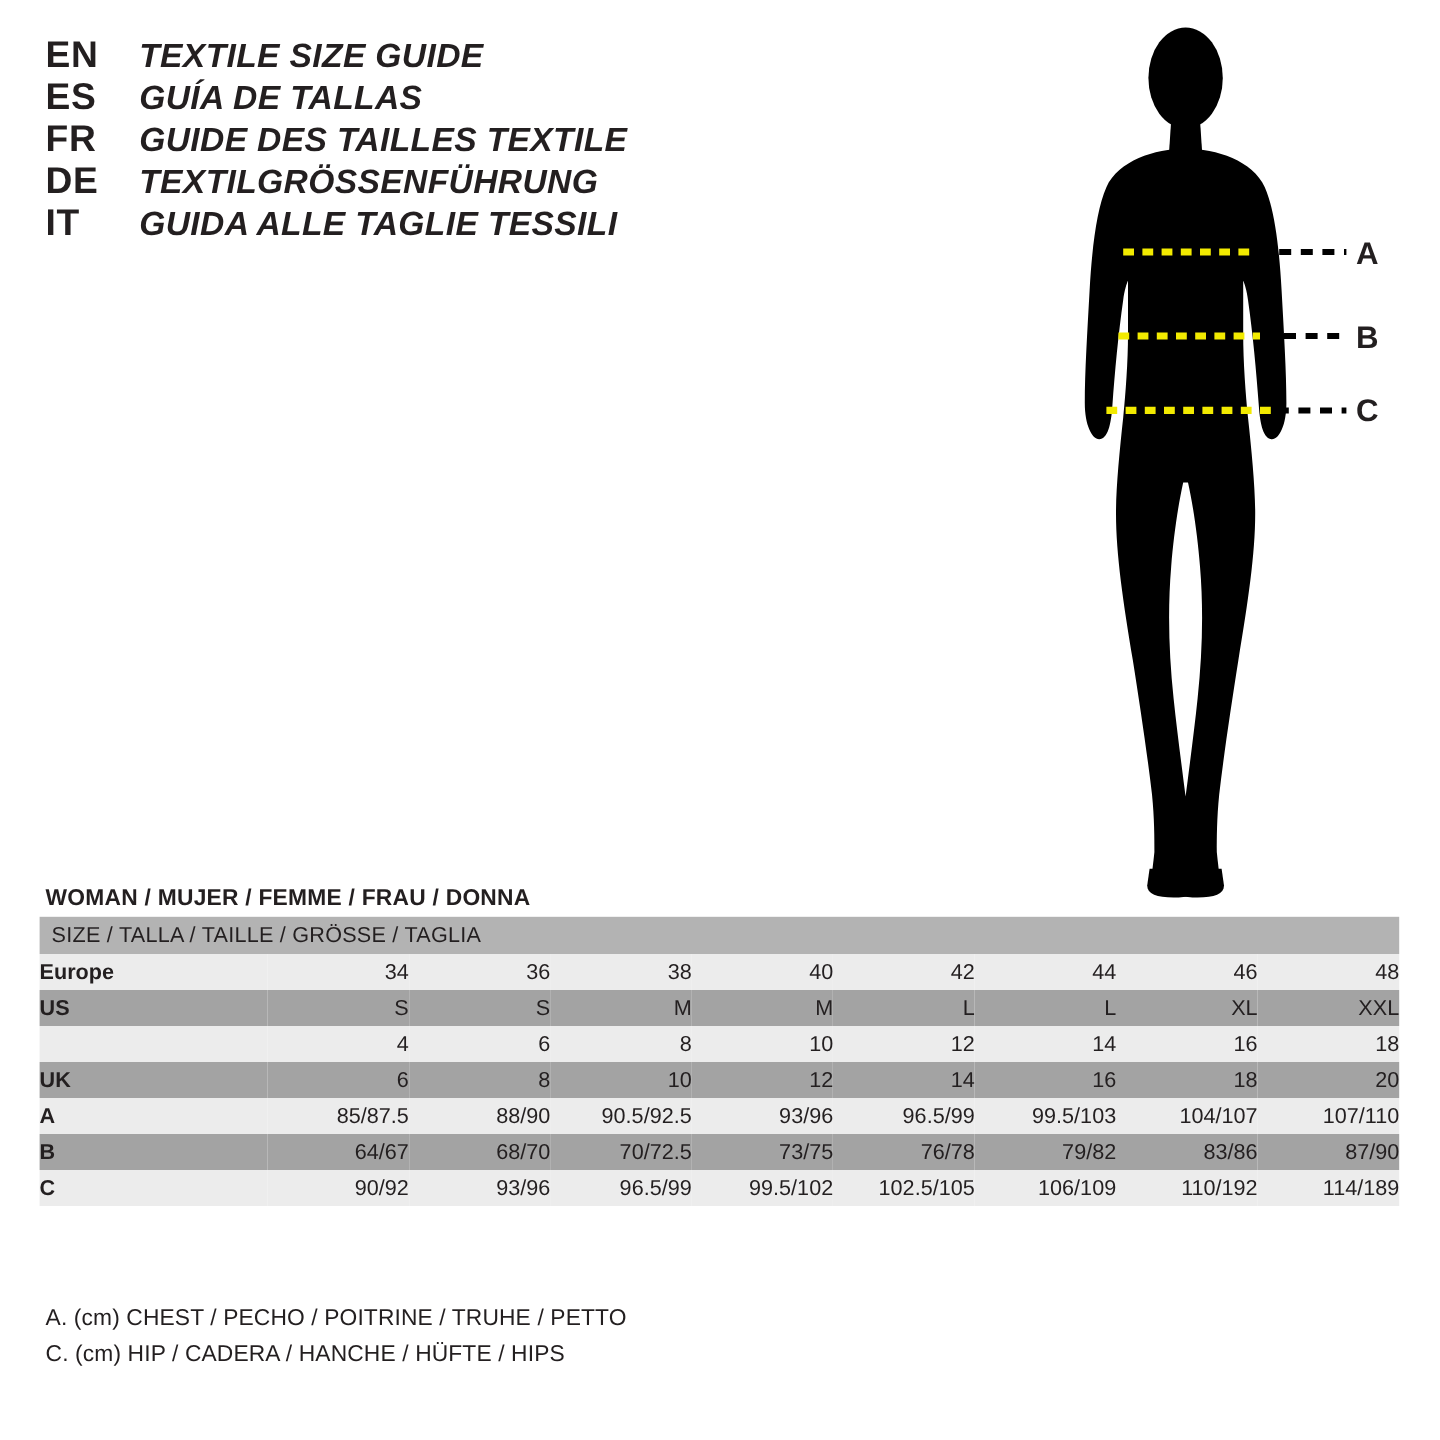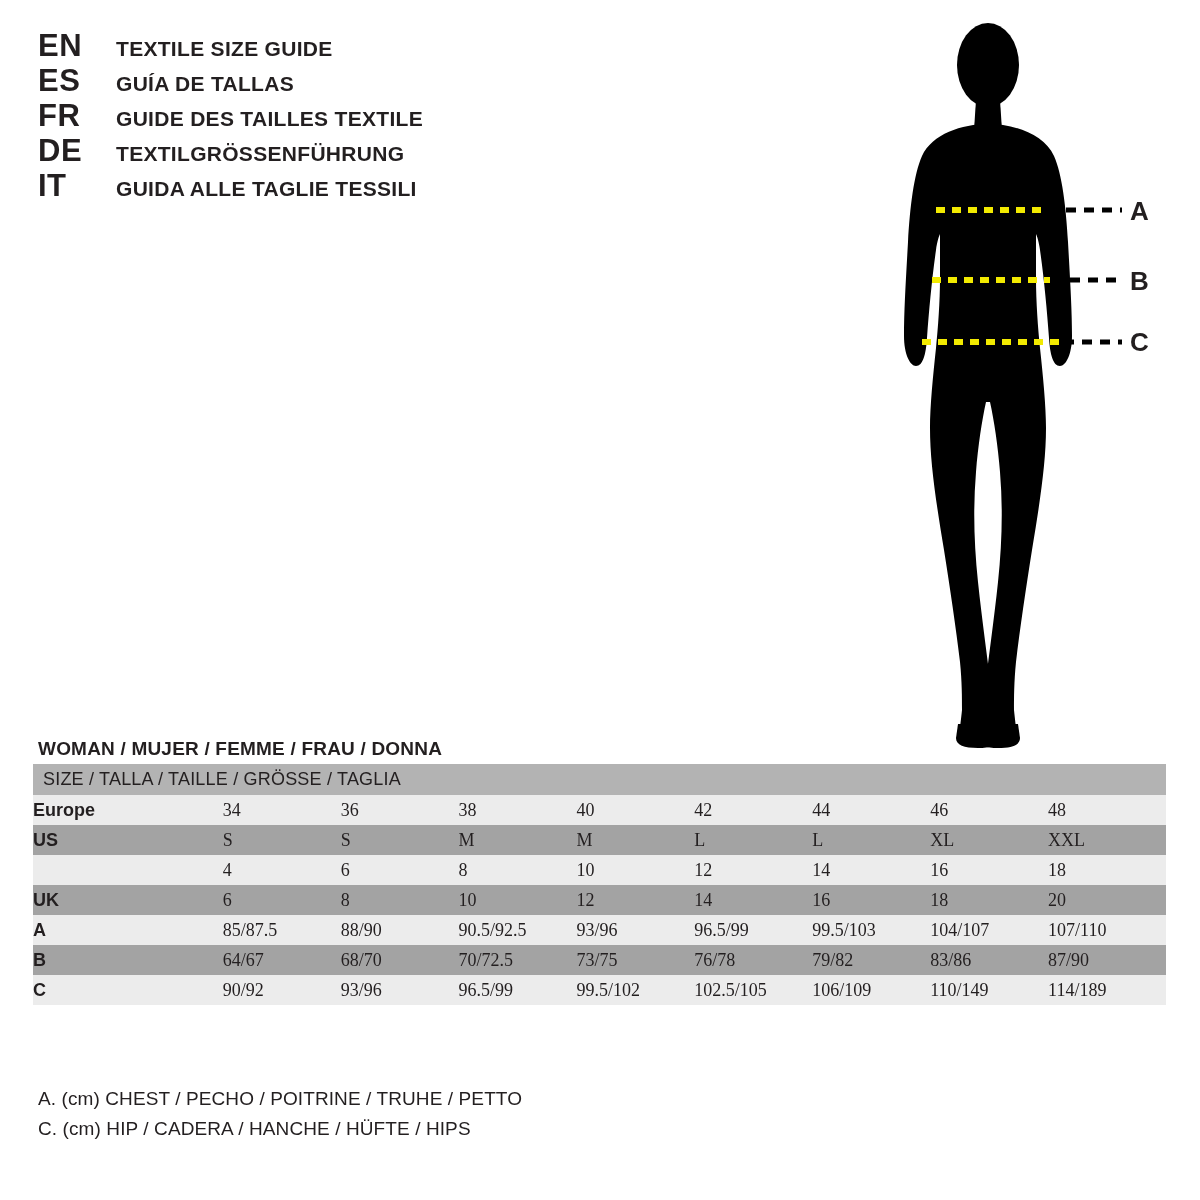--- a/index.html
+++ b/index.html
@@ -29,25 +29,26 @@
     height: 35px;
   }
   .title-code {
     width: 78px;
     font-size: 31px;
     font-weight: bold;
     letter-spacing: 0.5px;
     color: #231f20;
   }
   .title-text {
-    font-size: 21px;
+    font-size: 28px;
     font-weight: bold;
     letter-spacing: 0.3px;
     color: #231f20;
     white-space: nowrap;
+    font-style: italic;
   }
 
   
   #figure-area {
     position: absolute;
     left: 840px;
     top: 10px;
     width: 340px;
     height: 740px;
   }
@@ -103,24 +104,23 @@
   #size-table tr.shade td { background: #ececec; }
   #size-table tr.plain td { background: #a3a3a3; }
   .row-label {
     padding-left: 10px;
     width: 190px;
     text-align: left;
     white-space: nowrap;
     font-weight: bold;
   }
   .val-cell {
-    text-align: left;
+    text-align: right;
     width: 118px;
     white-space: nowrap;
-    font-family: Liberation Serif, serif;
   }
 
   
   #footnotes {
     position: absolute;
     left: 38px;
     top: 1088px;
     width: 800px;
   }
   .footnote {
@@ -302,21 +302,21 @@
     </tr>
 
     <tr class="shade">
       <td class="row-label">C</td>
       <td class="val-cell">90/92</td>
       <td class="val-cell">93/96</td>
       <td class="val-cell">96.5/99</td>
       <td class="val-cell">99.5/102</td>
       <td class="val-cell">102.5/105</td>
       <td class="val-cell">106/109</td>
-      <td class="val-cell">110/149</td>
+      <td class="val-cell">110/192</td>
       <td class="val-cell">114/189</td>
     </tr>
   </tbody>
 </table>
 
 <div id="footnotes">
   <div class="footnote">A. (cm) CHEST / PECHO / POITRINE / TRUHE / PETTO</div>
   <div class="footnote">C. (cm) HIP / CADERA / HANCHE / HÜFTE / HIPS</div>
 </div>
 

